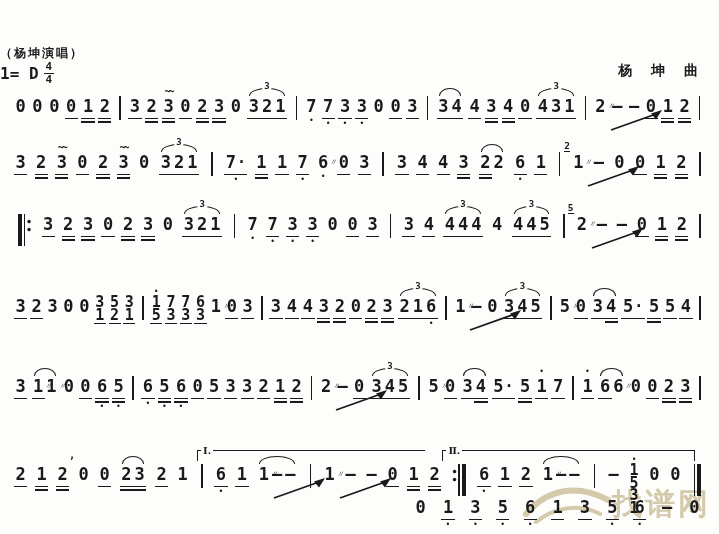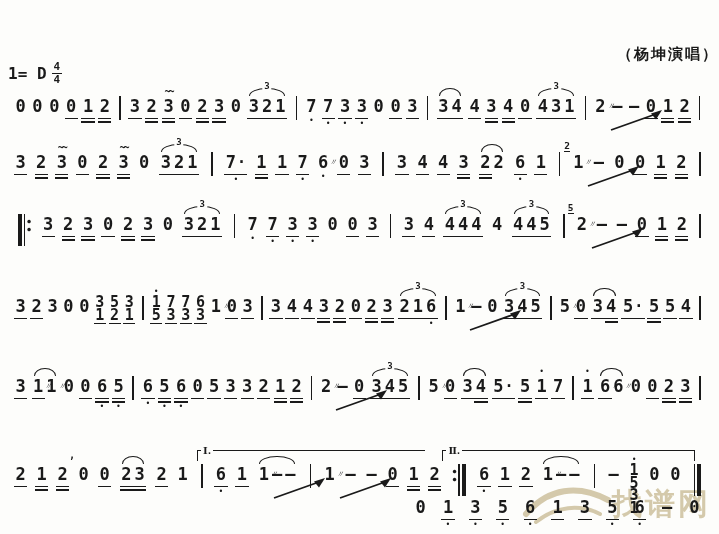--- a/index.html
+++ b/index.html
@@ -2,23 +2,23 @@
 <html style="--ink: #1a1a1a; --paper: #fdfdfb; --wm: #b3a06a;"><head>
 <meta charset="utf-8">
 <style>
   :root{ --ink:#1a1a1a; --paper:#fdfdfb; --wm:#b3a06a; }
   html,body{margin:0;padding:0;background:#888;}
   .page{position:relative;width:719px;height:534px;background:var(--paper);
         font-family:"DejaVu Sans Mono",monospace;color:var(--ink);overflow:hidden;}
   
   .title{position:absolute;top:4px;left:0;right:0;text-align:center;
          font-family:"DejaVu Sans",sans-serif;font-weight:bold;font-size:31px;letter-spacing:14px;}
-  .subtitle{position:absolute;top:45px;left:0;right:0;text-align:right;
-            font-family:"DejaVu Sans",sans-serif;font-weight:bold;font-size:15px;letter-spacing:2px;}
-  .key{position:absolute;top:61px;left:8px;font-size:16px;font-weight:bold;display:flex;align-items:center;}
+  .subtitle{position:absolute;top:45px;left:0;right:0;text-align:left;
+            font-family:"DejaVu Sans",sans-serif;font-weight:bold;font-size:12px;letter-spacing:2px;}
+  .key{position:absolute;top:61px;left:0;font-size:16px;font-weight:bold;display:flex;align-items:center;}
   .frac{display:inline-flex;flex-direction:column;align-items:center;margin-left:5px;
         font-size:11px;line-height:1.05;font-weight:bold;}
   .frac .ft{border-bottom:1.5px solid var(--ink);padding:0 2px;}
   .composer{position:absolute;top:62px;right:14px;font-family:"DejaVu Sans",sans-serif;
             font-weight:bold;font-size:14px;letter-spacing:7px;}
   
   .mline{position:absolute;left:14px;right:14px;z-index:1;}
   .mrow{display:flex;justify-content:space-between;align-items:flex-start;width:100%;}
   .l1{top:96px;} .l2{top:152px;} .l3{top:214px;} .l4{top:296px;} .l5{top:376px;} .l6{top:464px;}
   .tk{position:relative;display:inline-flex;flex-direction:column;align-items:center;margin:0 1.5px;}
@@ -76,20 +76,21 @@
 
   <div class="subtitle">（杨坤演唱）</div>
 
   <div class="key">
     <span>1= D</span>
     <span class="frac">
       <span class="ft">4</span>
       <span class="fb">4</span>
     </span>
   </div>
+  <div class="composer">杨 坤 曲</div>
 
   <div class="mline l1">
       <div class="mrow">
         <span class="tk">
           <span class="numrow">
             <span class="num">0</span>
           </span>
         </span>
         <span class="tk">
           <span class="numrow">

